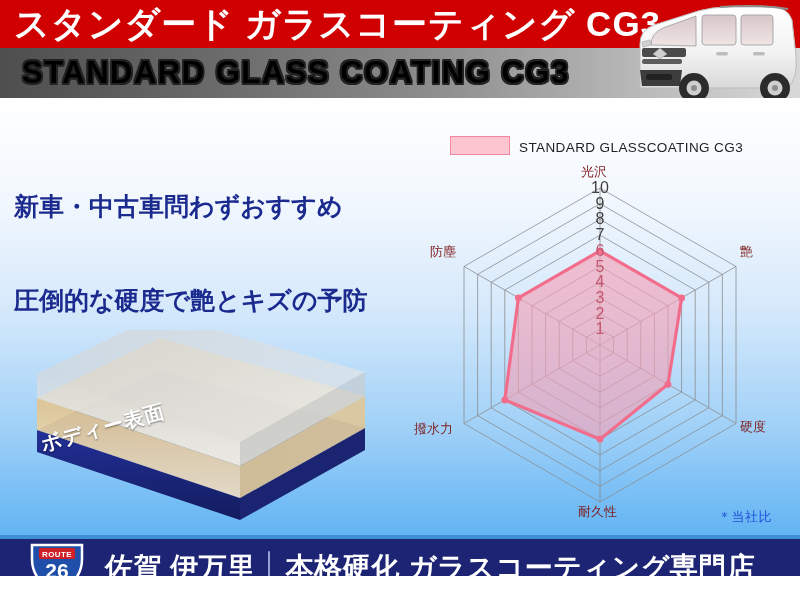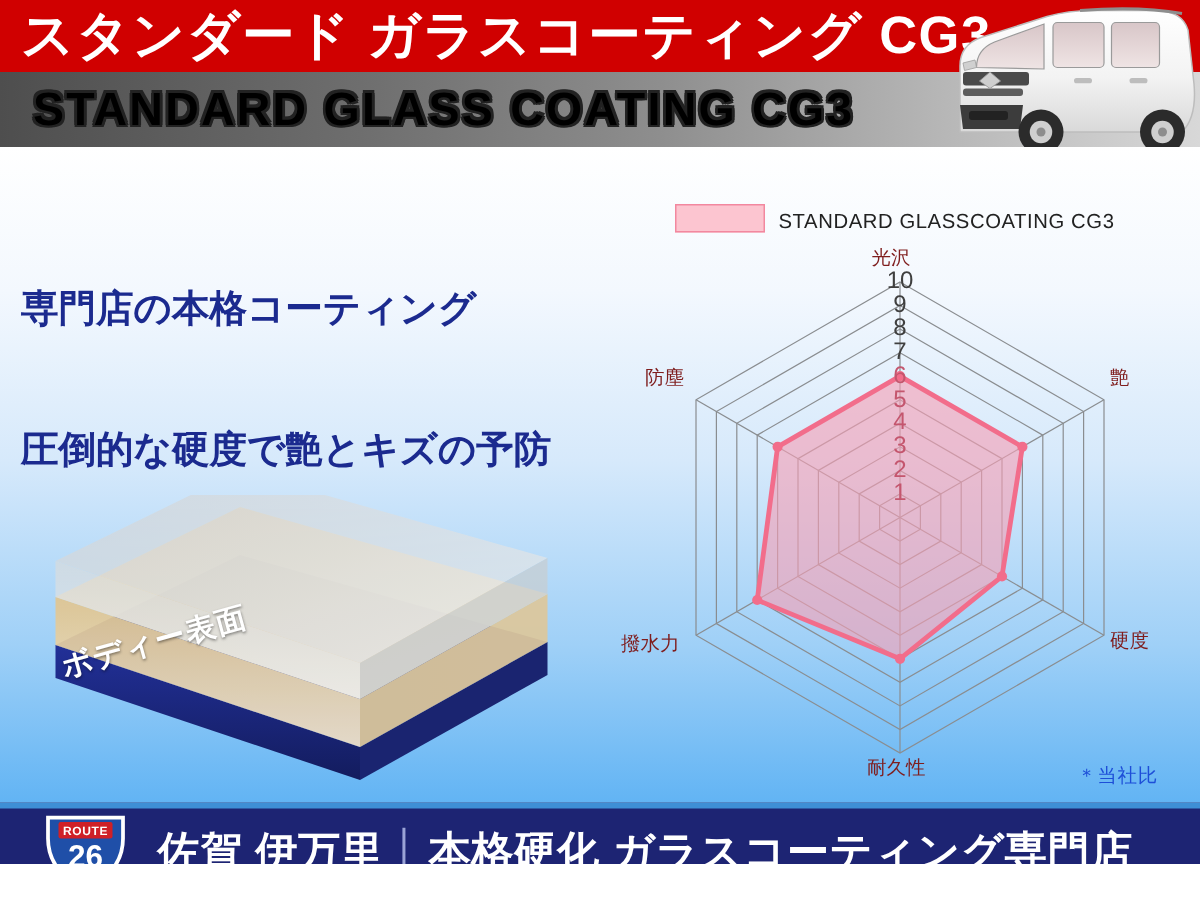--- a/index.html
+++ b/index.html
@@ -180,21 +180,21 @@
       <rect x="133" y="52" width="12" height="3.5" rx="1.7" fill="#bdbdbd"></rect>
 
       <path d="M30 40 l-8 2 l1 5 l8 -2 z" fill="#d0d0d0" stroke="#a5a5a5" stroke-width=".6"></path>
     </svg>
   </div>
 
   <div class="body-bg"></div>
 
 
   <div class="sub1">
-    <div>専門店の本格コーティング</div>
+    <div>新車・中古車問わずおすすめ</div>
   </div>
 
   <div class="sub2">圧倒的な硬度で艶とキズの予防</div>
 
   <div class="layers">
     <svg viewBox="0 0 400 210" width="400" height="210">
       <defs>
         <linearGradient id="navyTop" x1="0" y1="0" x2="1" y2="0">
           <stop offset="0%" stop-color="#1d2f86"></stop>
           <stop offset="100%" stop-color="#27368f"></stop>

